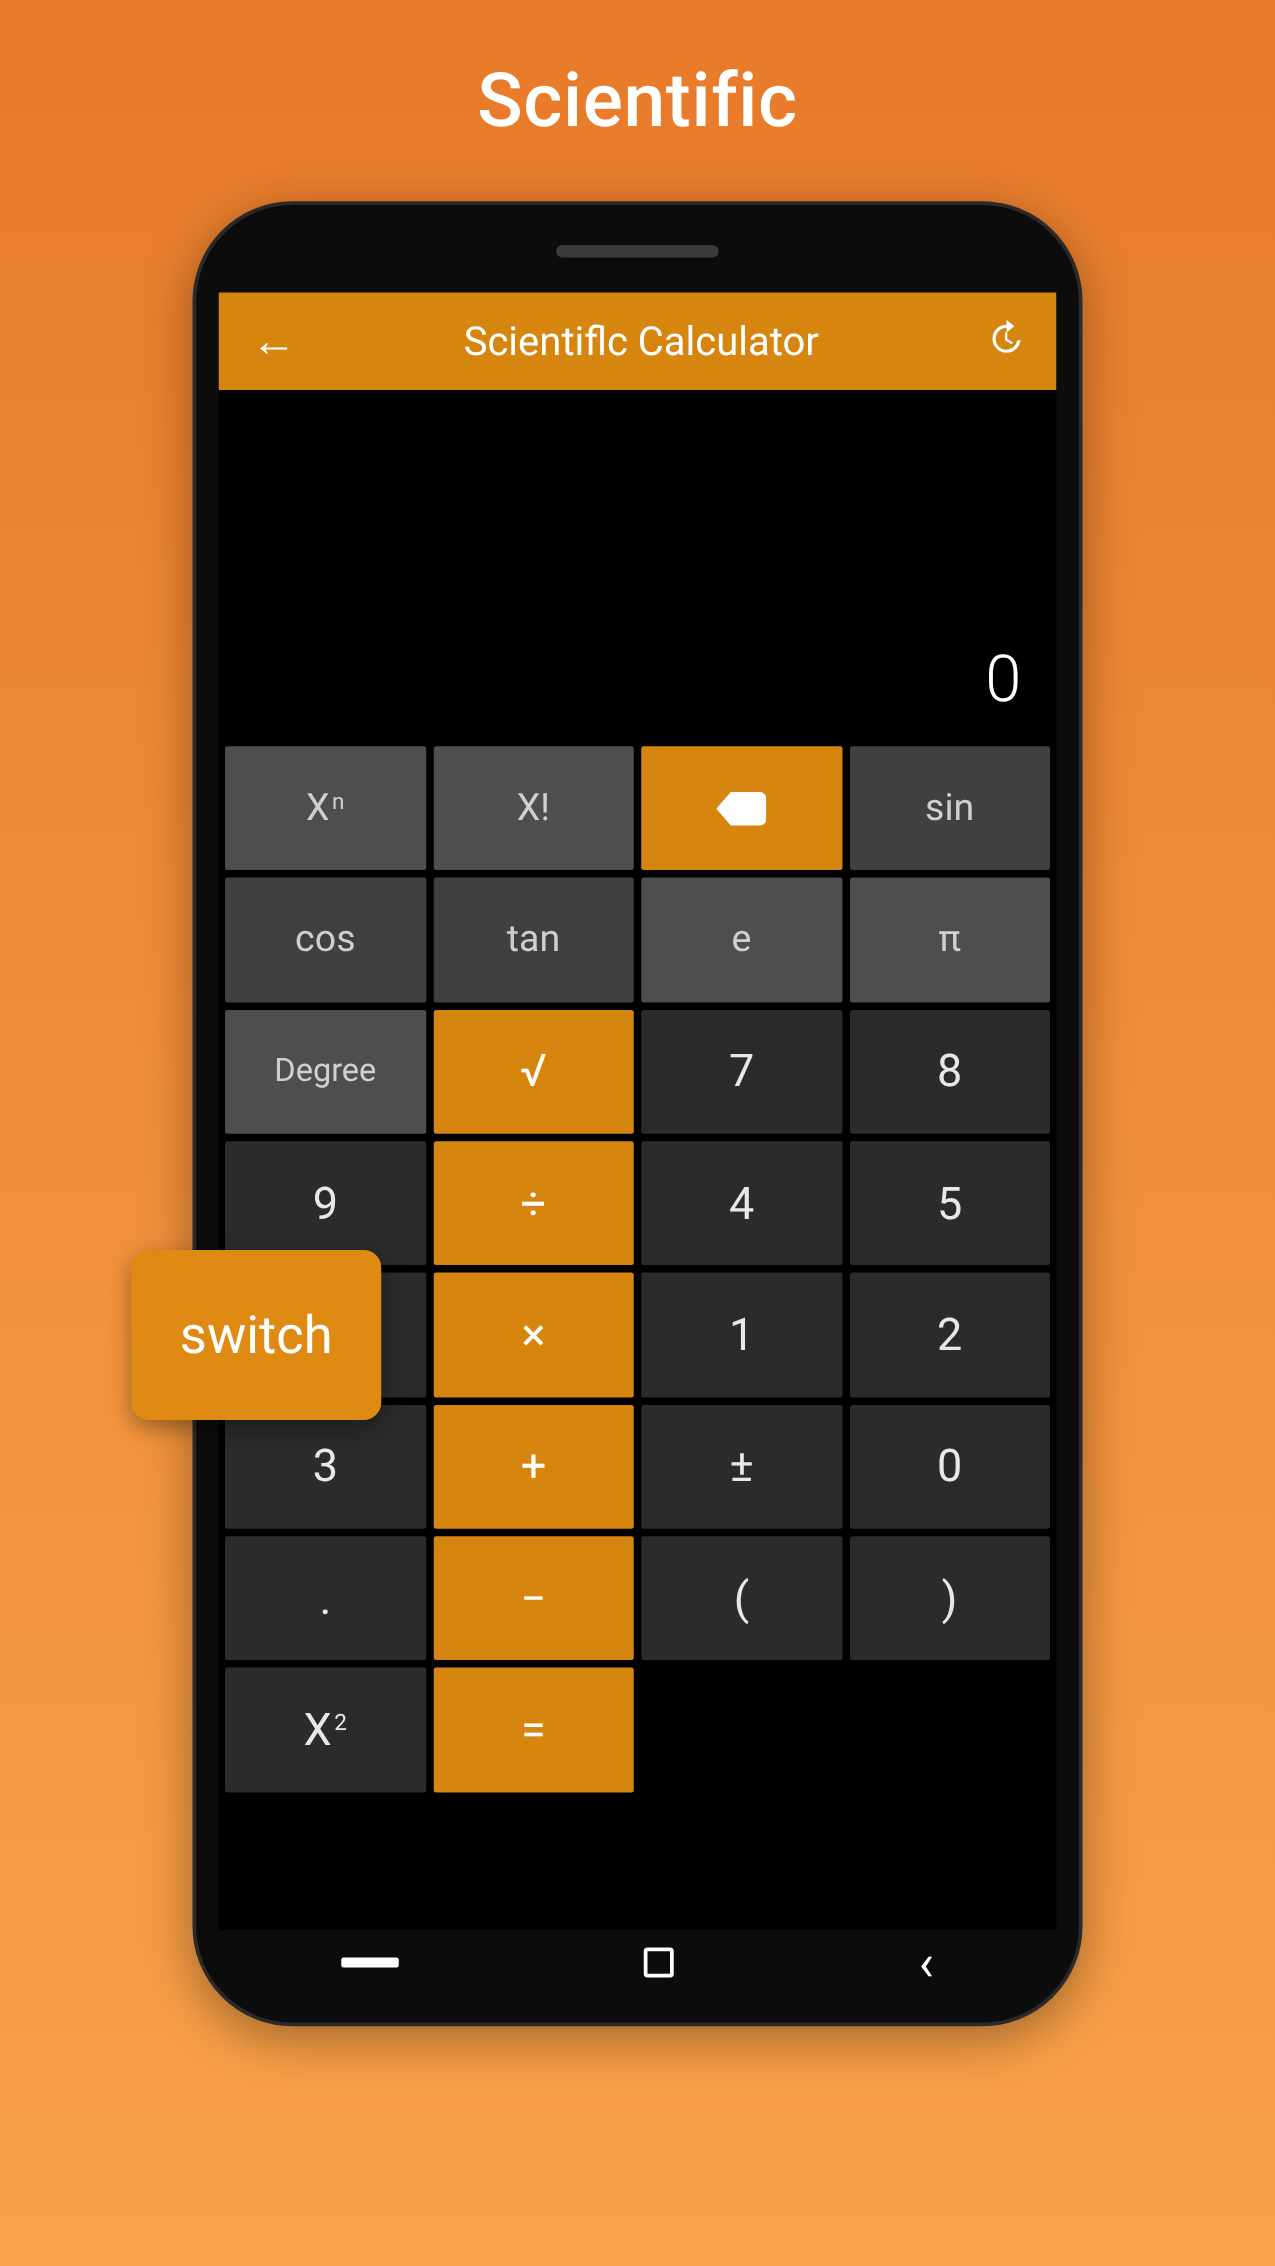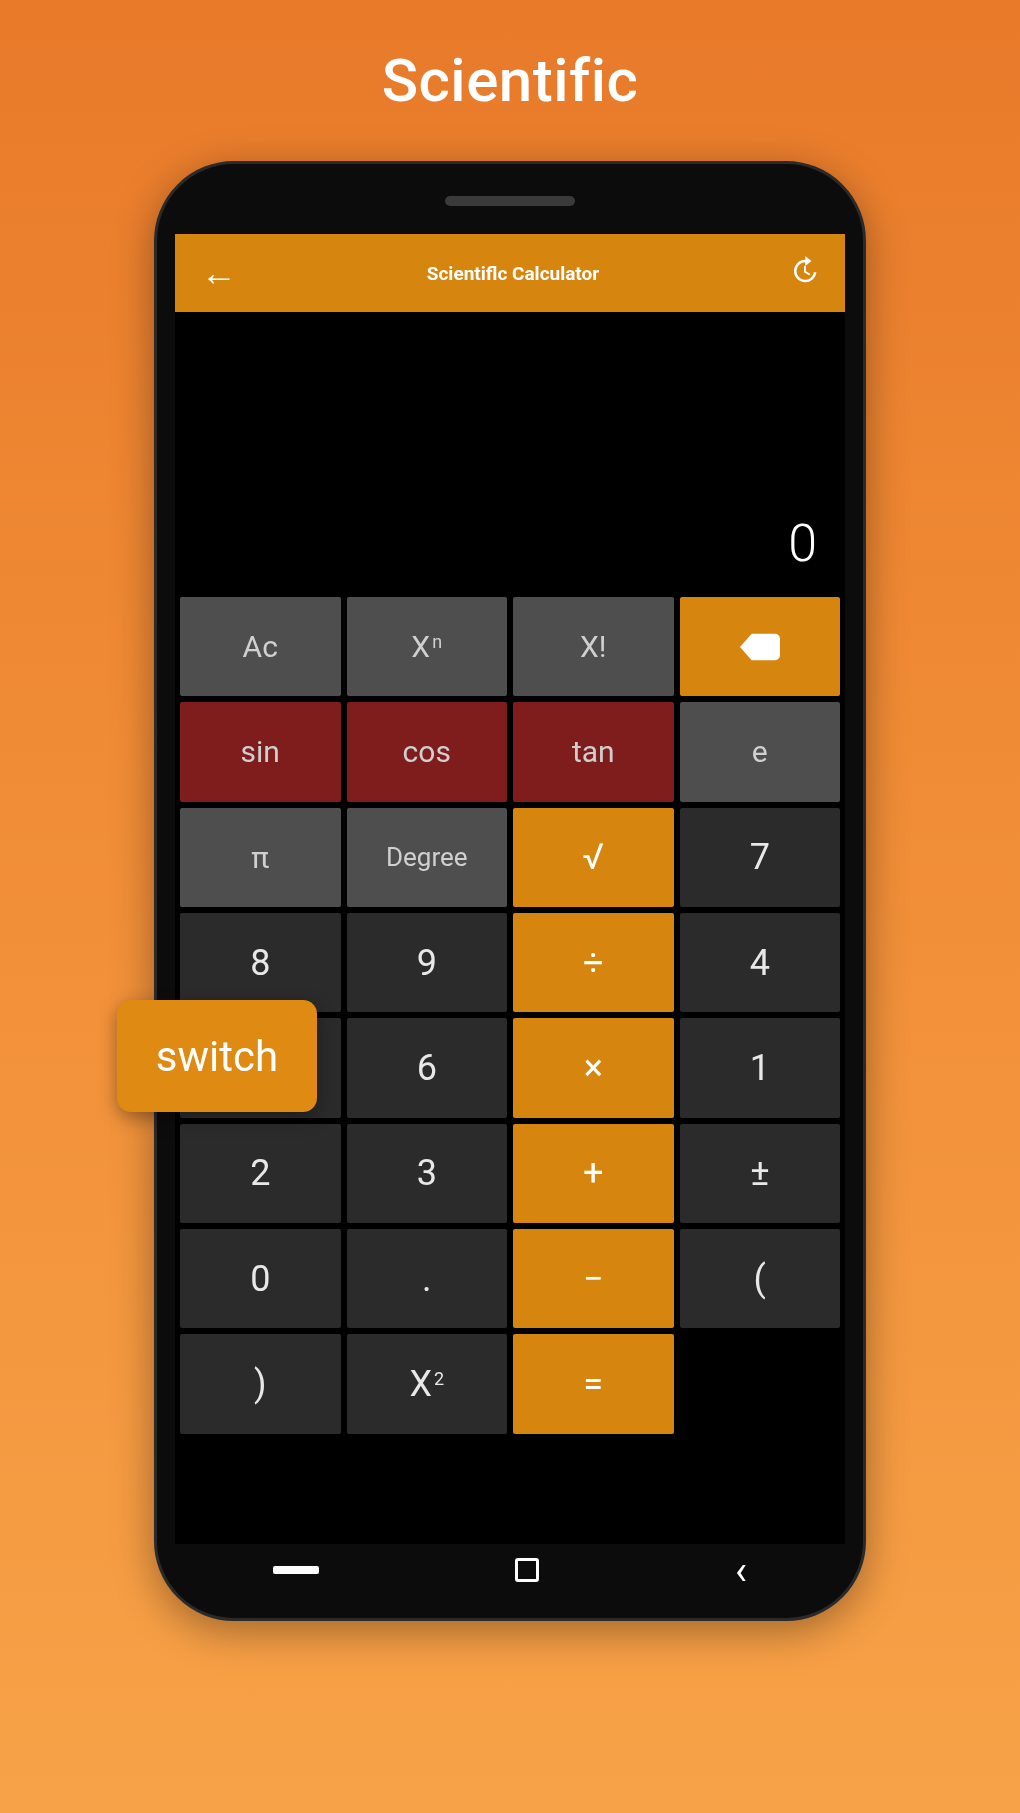--- a/index.html
+++ b/index.html
@@ -47,21 +47,21 @@
   
   .app-header {
     height: 78px;
     background: #d6860f;
     display: flex;
     align-items: center;
     padding: 0 26px;
     color: #fff;
   }
   .app-header .back { font-size: 36px; }
-  .app-header .title { flex: 1; text-align: center; font-size: 19px; font-weight: 700; }
+  .app-header .title { flex: 1; text-align: center; font-size: 32px; font-weight: 400; }
   .history-icon svg { width: 30px; height: 30px; fill: #fff; }
 
   .display-area {
     flex: 0 0 280px;
     background: #000;
     color: #fff;
     display: flex;
     align-items: flex-end;
     justify-content: flex-end;
     padding: 18px 28px;
@@ -81,21 +81,21 @@
   .key {
     display: flex;
     align-items: center;
     justify-content: center;
     font-size: 34px;
     color: #d9d9d9;
     border-radius: 2px;
     user-select: none;
   }
   .key.func { background: #4e4e4e; color: #d0d0d0; font-size: 30px; }
-  .key.func2 { background: #7f1d1d; color: #cfcfcf; font-size: 30px; }
+  .key.func2 { background: #404040; color: #cfcfcf; font-size: 30px; }
   .key.digit { background: #2b2b2b; color: #e8e8e8; font-size: 36px; }
   .key.accent { background: #d6860f; color: #fff; font-size: 36px; }
   .key .sup { font-size: 18px; margin-top: -10px; margin-left: 2px; }
   .key svg { width: 40px; height: 32px; fill: #fff; }
 
   
   .navbar {
     position: absolute;
     bottom: 20px;
     width: 670px;
@@ -109,30 +109,29 @@
   .nav-pill { width: 46px; height: 8px; background: #fff; border-radius: 2px; }
   .nav-square { width: 24px; height: 24px; border: 3px solid #fff; border-radius: 3px; }
   .nav-back { font-size: 40px; }
 
   
   .switch-label {
     position: absolute;
     left: 105px;
     top: 1000px;
     width: 200px;
-    height: 112px;
+    height: 136px;
     background: #df8a12;
     color: #fff;
     font-size: 42px;
     display: flex;
     align-items: center;
     justify-content: center;
     border-radius: 14px;
     box-shadow: 0 6px 18px rgba(0,0,0,0.35);
-    margin-left: 12px;
   }
 </style>
 </head>
 <body>
 
 <div class="promo-title">
   <div class="line1">Scientific</div>
 </div>
 
 <div class="phone">
@@ -149,21 +148,20 @@
           </svg>
       </span>
     </div>
 
     <div class="display-area">
       <span>0</span>
     </div>
 
     <div class="keypad">
 
-      <div class="key func">Ac</div>
       <div class="key func">
           <span>X</span>
           <span class="sup">n</span>
         </div>
       <div class="key func">X!</div>
       <div class="key accent">
         <svg viewBox="0 0 24 16">
             <path d="M7 0h14a3 3 0 0 1 3 3v10a3 3 0 0 1-3 3H7L0 8 7 0zm4.3 3.7L14 6.4l2.7-2.7 1.6 1.6L15.6 8l2.7 2.7-1.6 1.6L14 9.6l-2.7 2.7-1.6-1.6L12.4 8 9.7 5.3l1.6-1.6z"></path>
           </svg>
       </div>

